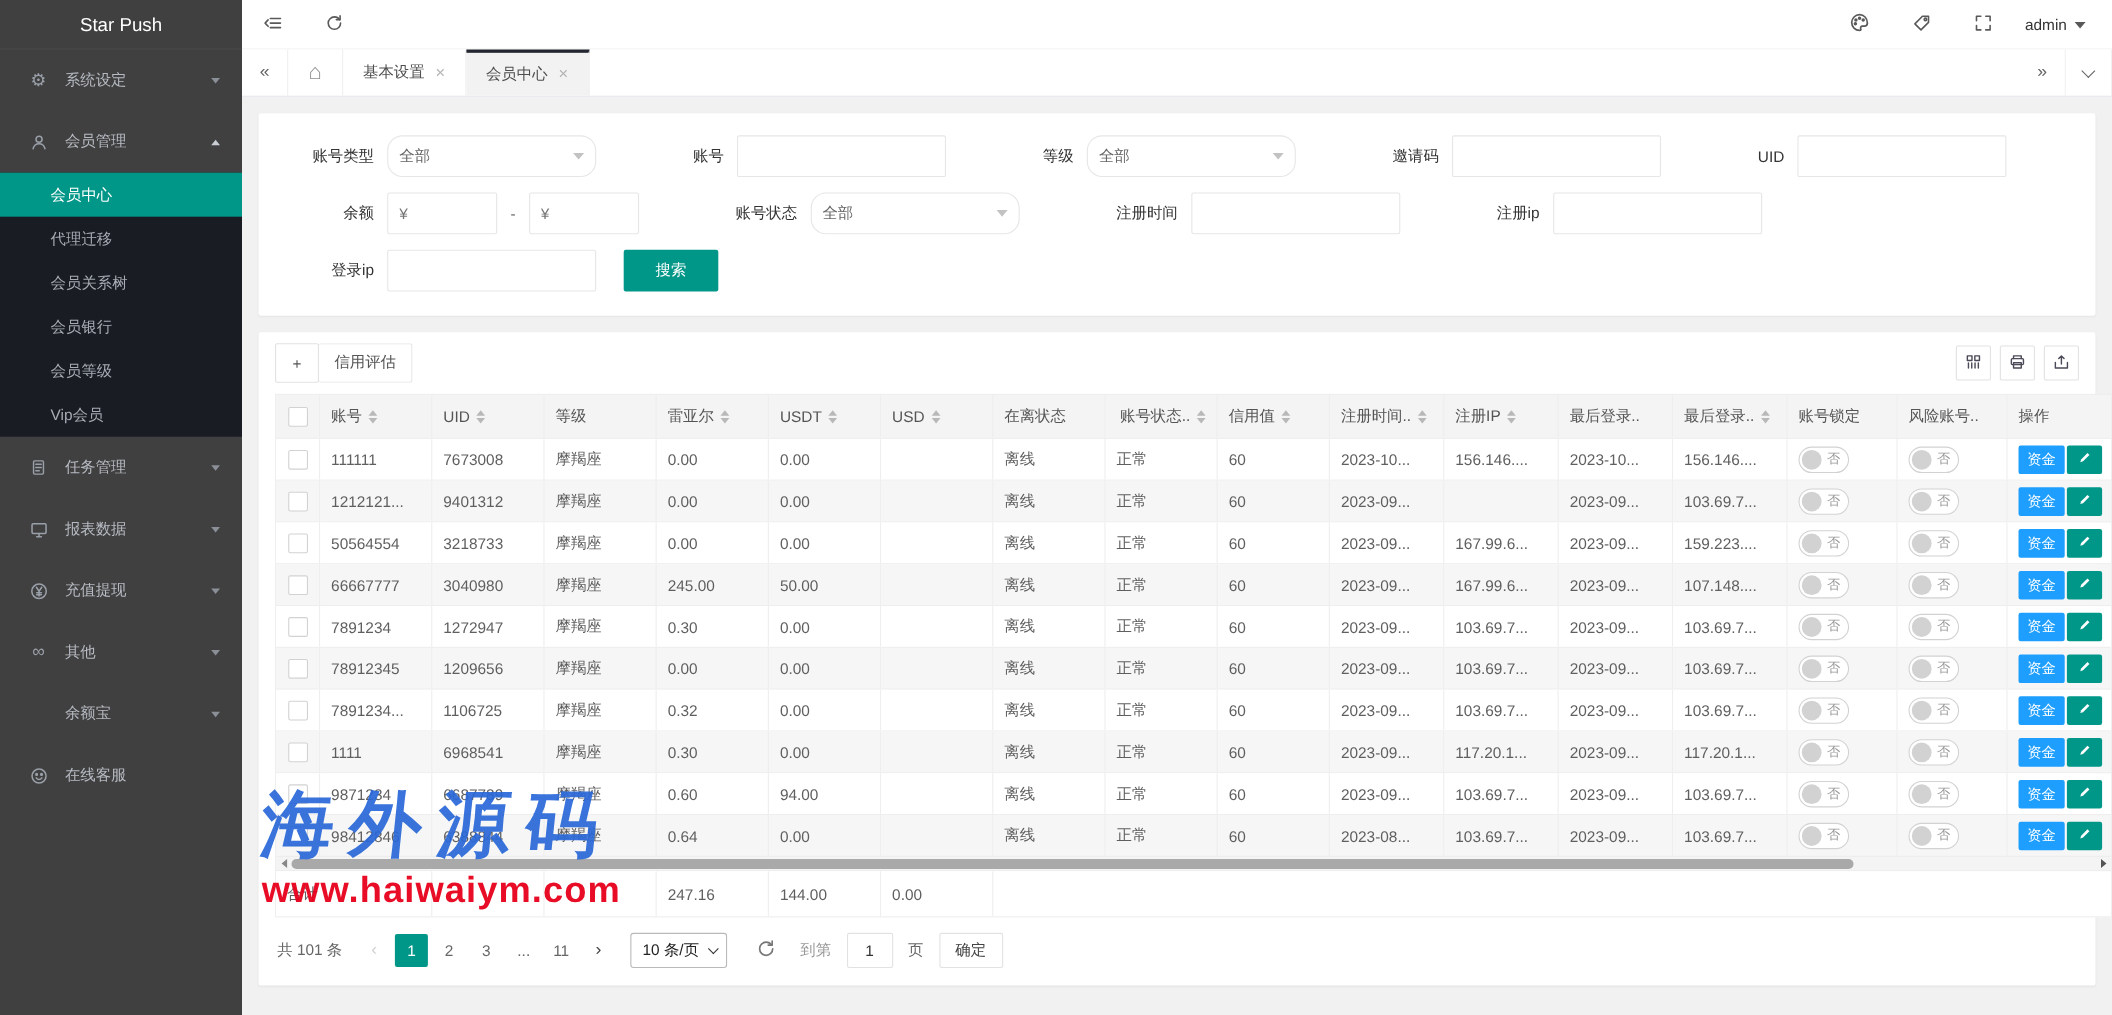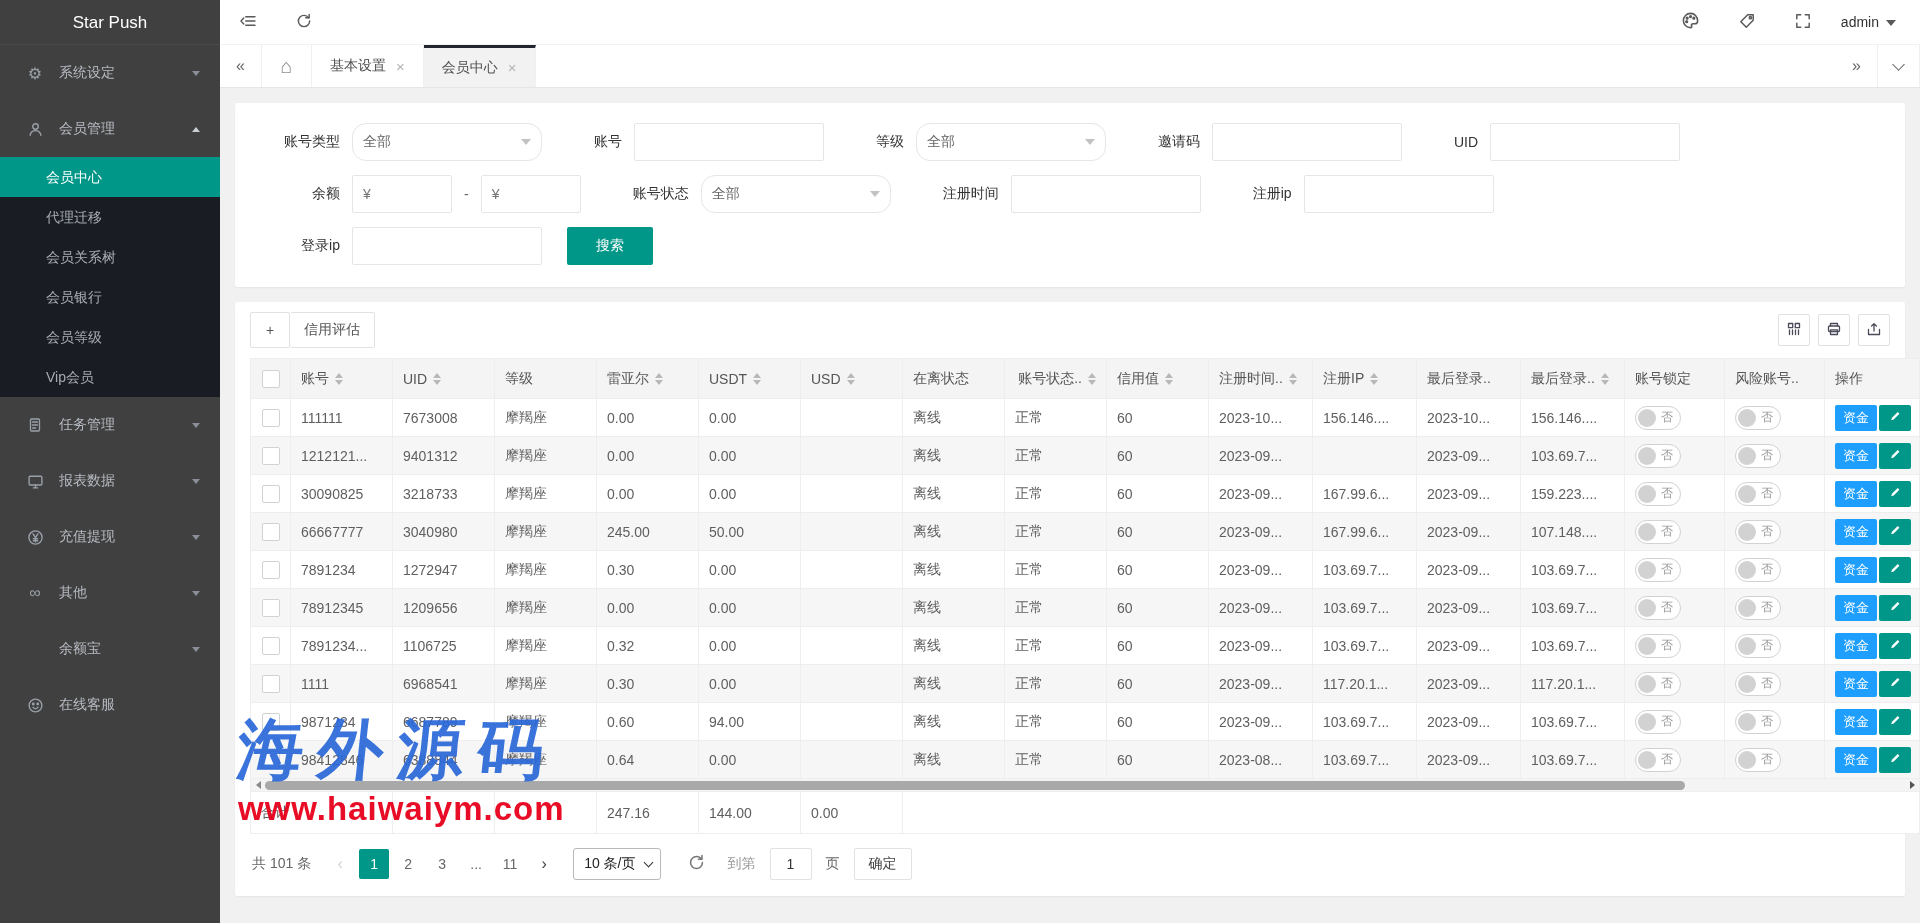--- a/index.html
+++ b/index.html
@@ -53,21 +53,21 @@
   .chev { width:9px; height:9px; border-right:1.6px solid #666; border-bottom:1.6px solid #666;
     transform:rotate(45deg); margin-top:-4px; }
 
   
   .content { flex:1; padding:15px; position:relative; overflow:hidden; }
   .card { background:#fff; border-radius:2px; box-shadow:0 1px 2px rgba(0,0,0,.05); }
 
   
   .search-card { padding:20px 20px 8px 20px; margin-bottom:15px; }
   .frow { display:flex; align-items:center; margin-bottom:14px; }
-  .fitem { display:flex; align-items:center; margin-right:52px; }
+  .fitem { display:flex; align-items:center; margin-right:88px; }
   .fitem label { margin-right:12px; color:#333; white-space:nowrap; }
   .fitem label.w1 { width:85px; text-align:right; }
   .txt { height:38px; width:190px; border:1px solid #e6e6e6; border-radius:2px; padding:0 10px;
     font-size:14px; color:#666; outline:none; font-family:inherit; }
   .txt.small { width:100px; }
   .range-sep { margin:0 12px; color:#666; }
   .select { position:relative; height:38px; width:190px; border:1px solid #e6e6e6; border-radius:14px;
     display:flex; align-items:center; padding:15px 10px; color:#666; cursor:pointer; background:#fff; }
   .scaret { position:absolute; right:10px; width:0; height:0; border-left:5px solid transparent;
     border-right:5px solid transparent; border-top:6px solid #c2c2c2; }
@@ -582,21 +582,21 @@
                     <span><svg width="14" height="14" viewBox="0 0 16 16">
                         <path d="M3.6 12.8l.9-2.9 6.6-6.6 2 2-6.6 6.6z" fill="#fff"></path>
                       </svg></span>
                   </button>
                 </div>
               </div>
               <div class="trow">
                 <div class="tcell ckb" style="width: 40px; flex-basis: 40px;">
                   <span class="checkbox"></span>
                 </div>
-                <div class="tcell" style="width: 102px; flex-basis: 102px;">30090825</div>
+                <div class="tcell" style="width: 102px; flex-basis: 102px;">50564554</div>
                 <div class="tcell" style="width: 102px; flex-basis: 102px;">3218733</div>
                 <div class="tcell" style="width: 102px; flex-basis: 102px;">摩羯座</div>
                 <div class="tcell" style="width: 102px; flex-basis: 102px;">0.00</div>
                 <div class="tcell" style="width: 102px; flex-basis: 102px;">0.00</div>
                 <div class="tcell" style="width: 102px; flex-basis: 102px;"></div>
                 <div class="tcell" style="width: 102px; flex-basis: 102px;">离线</div>
                 <div class="tcell" style="width: 102px; flex-basis: 102px;">正常</div>
                 <div class="tcell" style="width: 102px; flex-basis: 102px;">60</div>
                 <div class="tcell" style="width: 104px; flex-basis: 104px;">2023-09...</div>
                 <div class="tcell" style="width: 104px; flex-basis: 104px;">167.99.6...</div>

